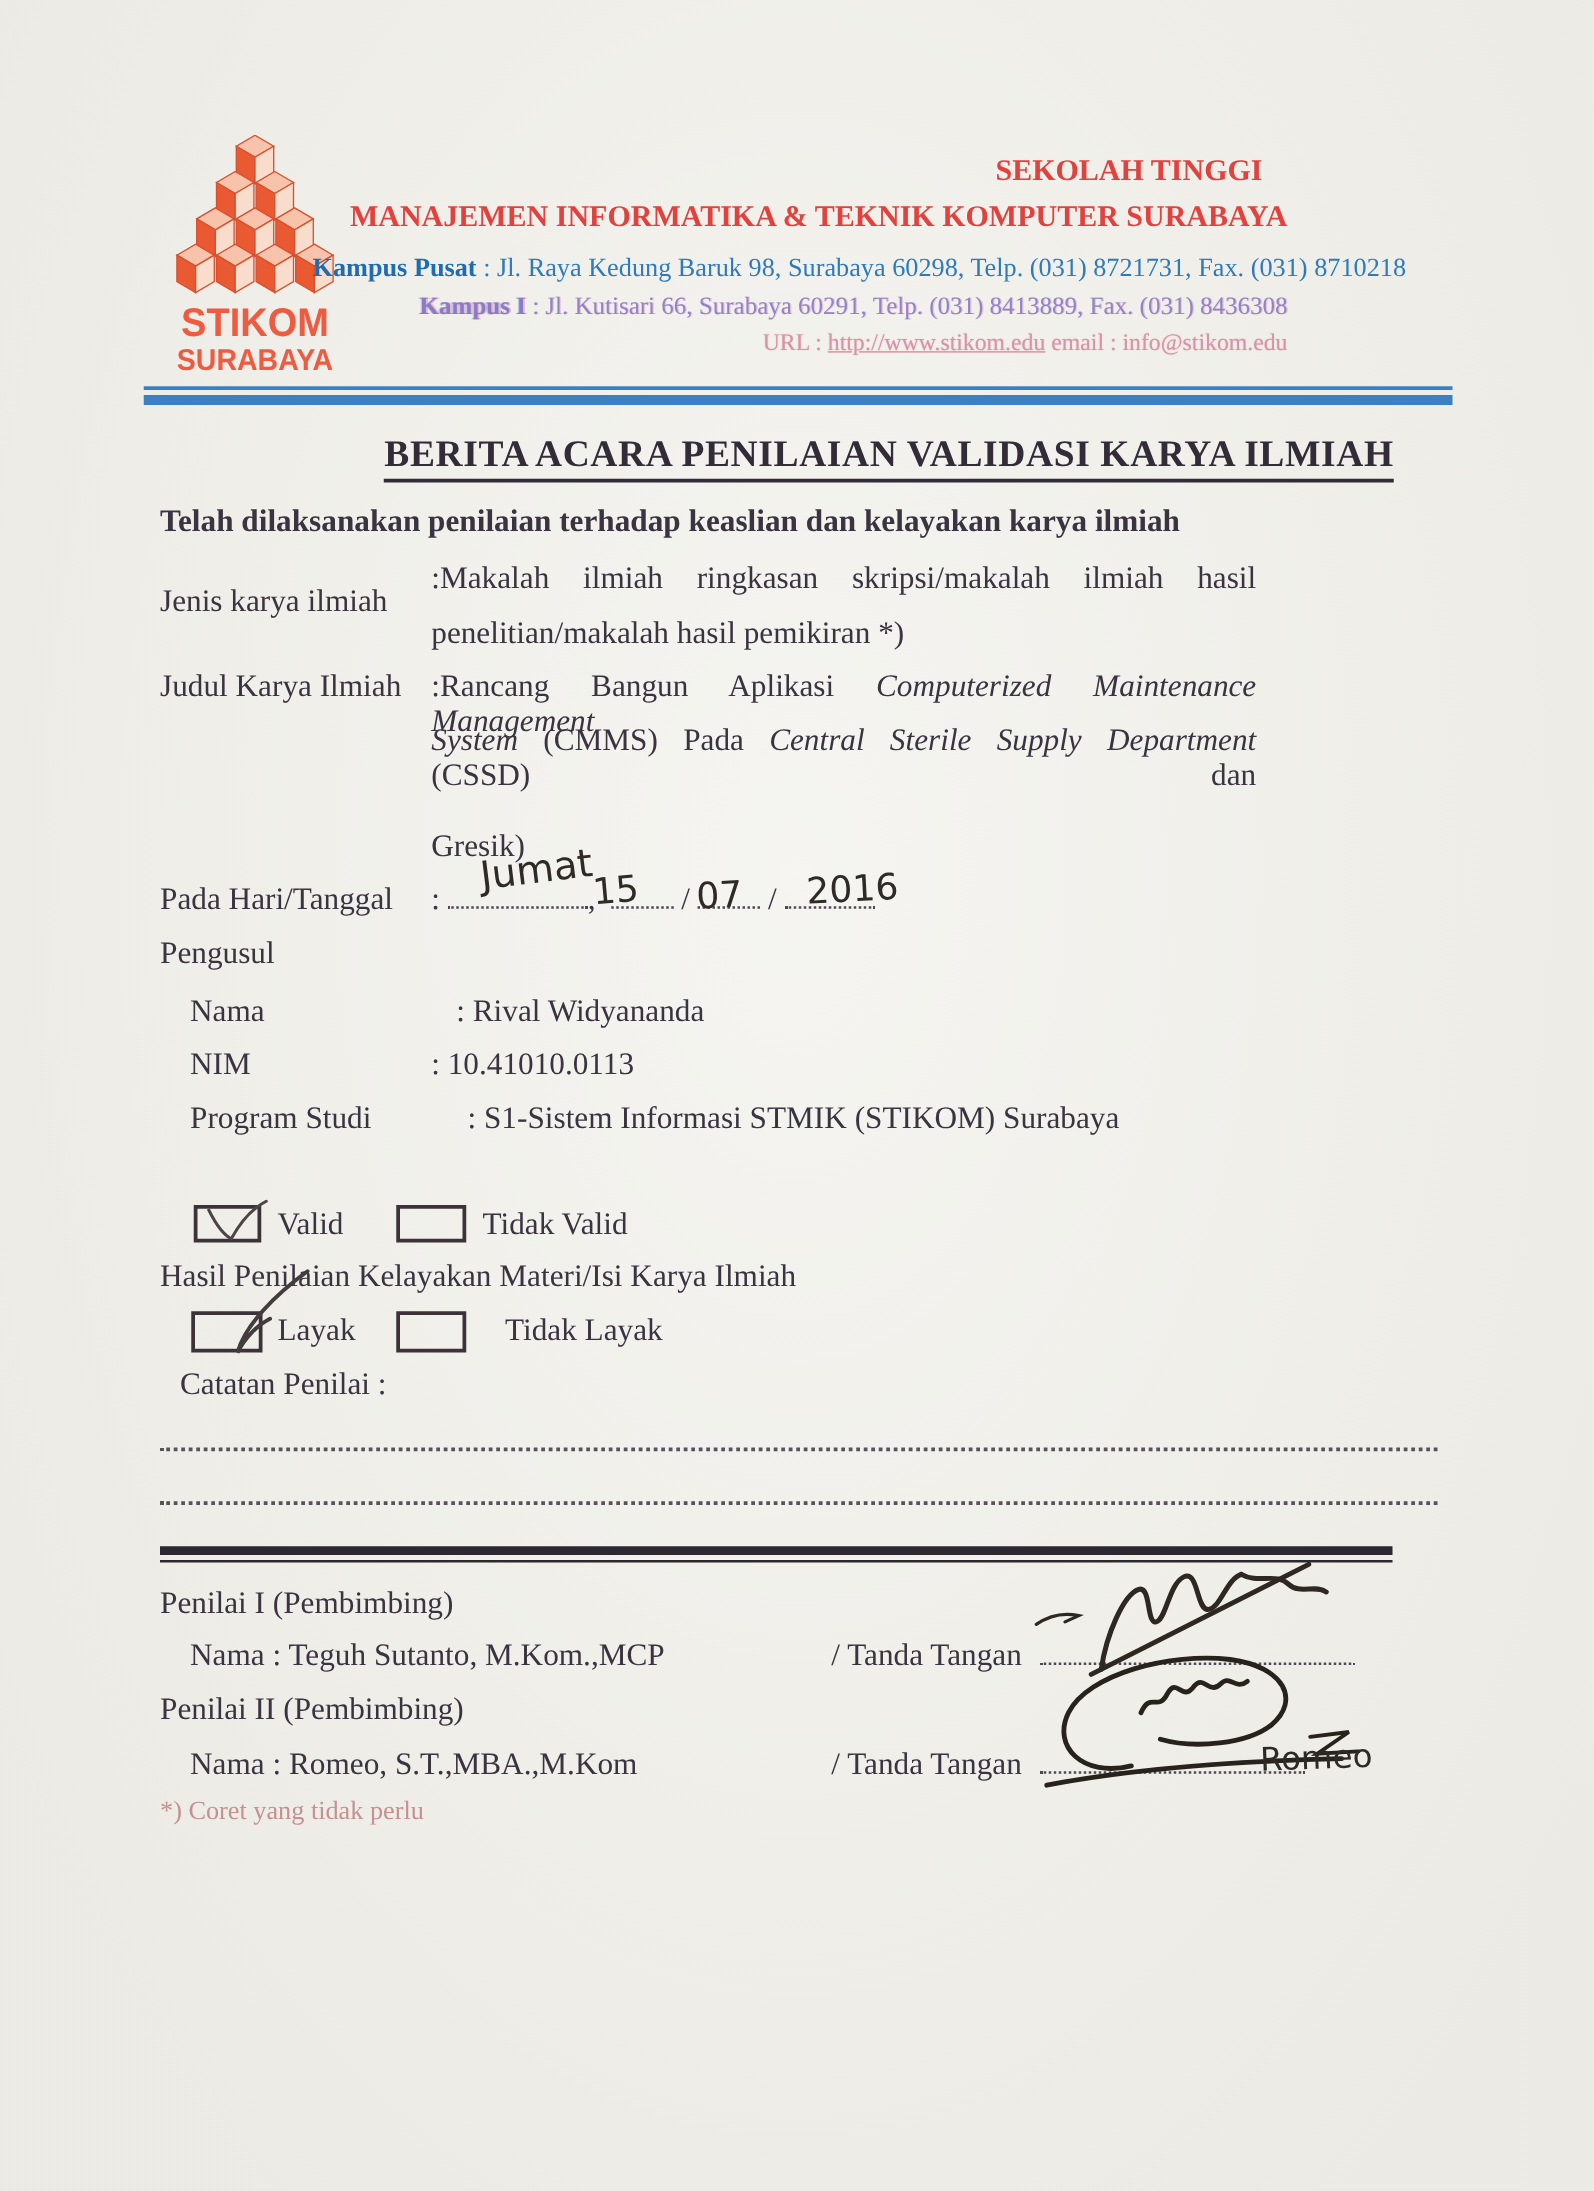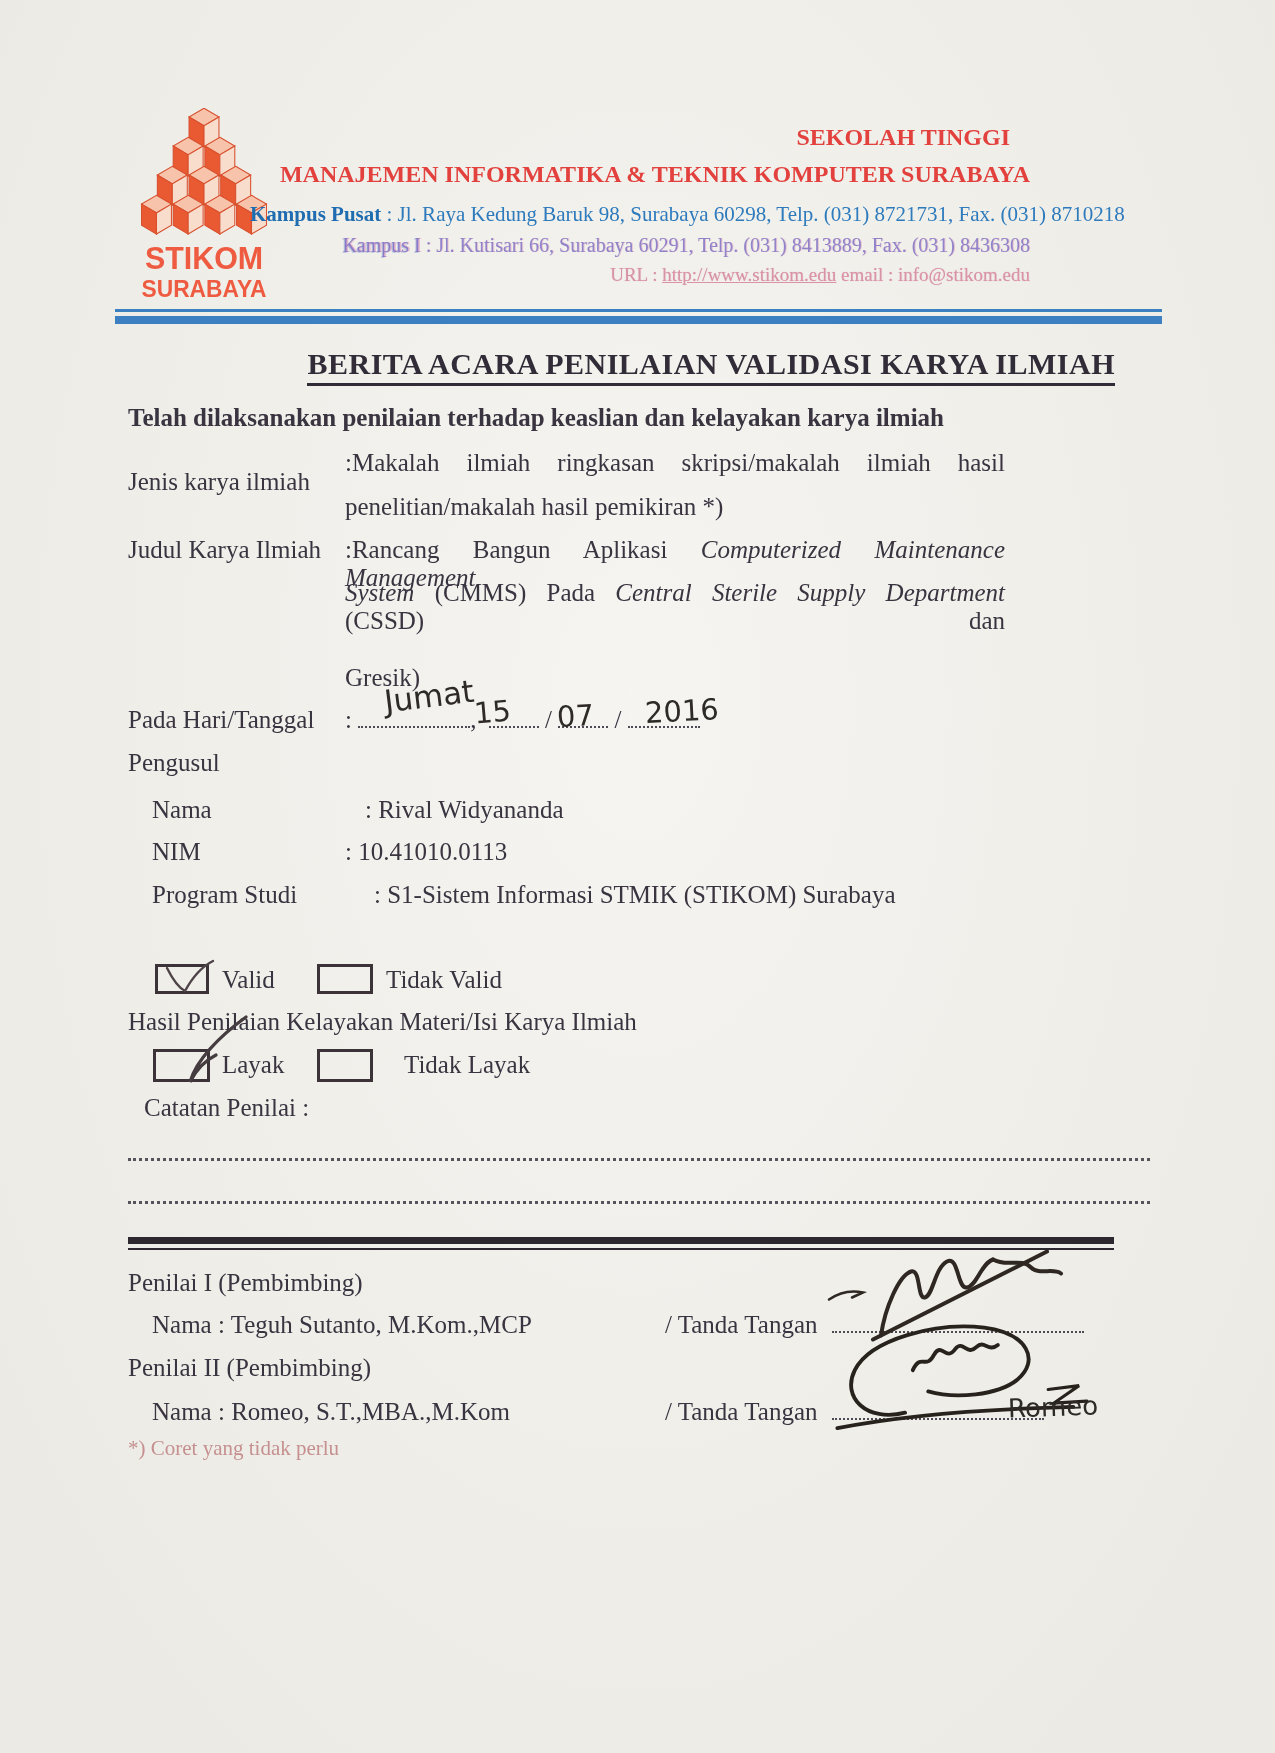--- a/index.html
+++ b/index.html
@@ -17,21 +17,21 @@
       #f0efe9;
   }
   .abs { position:absolute; }
   .line { font-size:25px; color:#3a3340; white-space:nowrap; }
   .bold { font-weight:bold; }
   .it { font-style: italic; }
   .just { white-space:normal; text-align:justify; text-align-last:justify; }
   .red  { color:#e2413d; font-weight:bold; }
   .blue { color:#2d7abc; }
   .blueb{ color:#1f6cb0; font-weight:bold; }
-  .violet { color:#8b7bc6; font-weight:normal; text-shadow: 1.5px 0 0 rgba(214,120,170,0.45), -1px 0.5px 0 rgba(90,130,200,0.35); }
+  .violet { color:#8b7bc6; font-weight:bold; text-shadow: 1.5px 0 0 rgba(214,120,170,0.45), -1px 0.5px 0 rgba(90,130,200,0.35); }
   .violet-reg { color:#9083c9; font-weight:normal; text-shadow: 1px 0 0 rgba(214,120,170,0.35); }
   .pink { color:#d993a6; text-shadow: 0 0 1px rgba(217,147,166,0.6); }
   .center { text-align:right; }
   .logo-txt { font-family:"Liberation Sans", sans-serif; font-weight:900; color:#ee5b40; text-align:center; transform:scaleX(0.95); }
   .title-underline { display:inline-block; border-bottom:3px solid #322c38; padding-bottom:2px; letter-spacing:0.5px; }
   .rule-blue-thin { height:3px; background:#3d80c2; }
   .rule-blue-thick{ height:8px; background:#3d80c2; }
   .rule-dark-thick{ height:7px; background:#2d2830; }
   .rule-dark-thin { height:2px; background:#2d2830; }
   .dotrule { border-bottom:3px dotted #57525c; height:0; }

